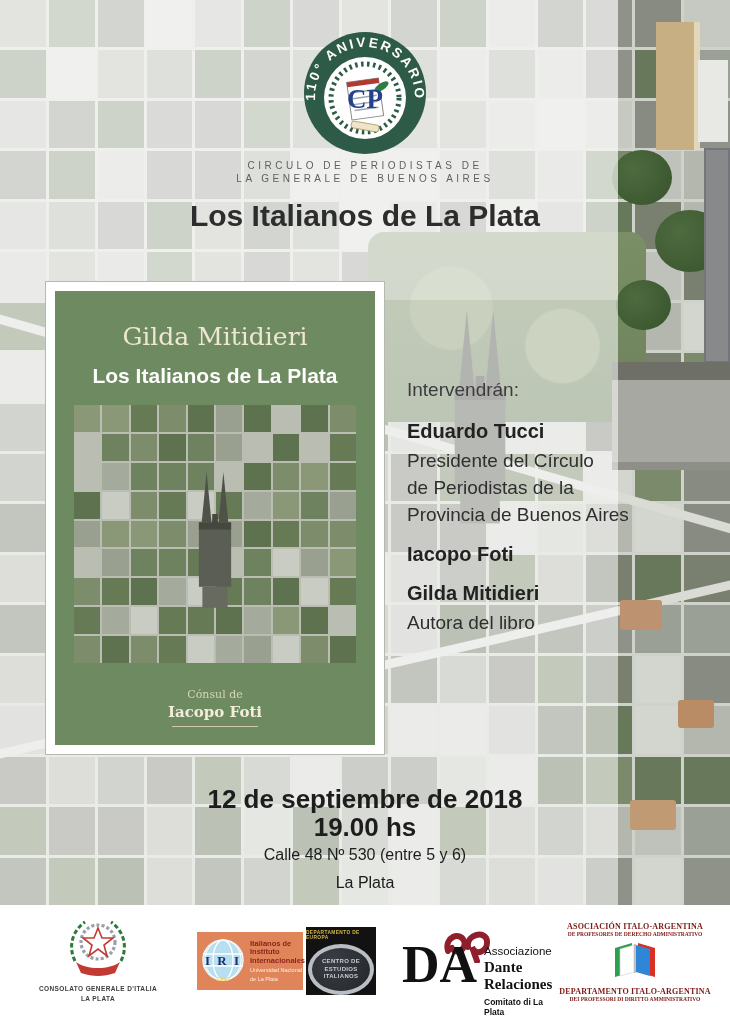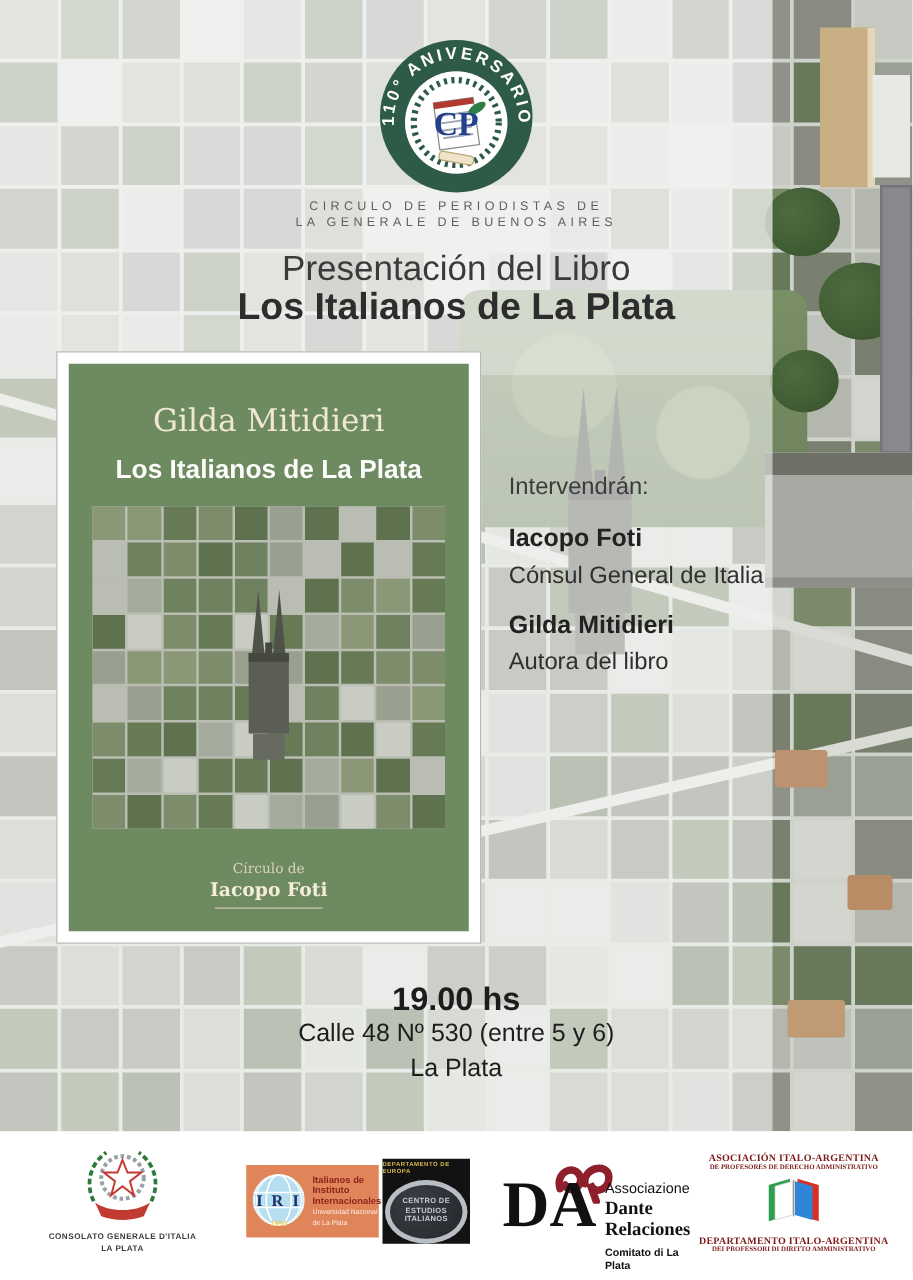--- a/index.html
+++ b/index.html
@@ -58,21 +58,21 @@
   
   .speakers{position:absolute;left:407px;top:379px;width:275px;color:#2f2f2f;}
   .speakers-heading{font-size:19px;margin-bottom:17px;color:#3c3c3c;}
   .speaker{margin-bottom:13px;}
   .speaker-name{font-size:20px;font-weight:bold;color:#222;line-height:26px;margin-bottom:3px;}
   .speaker-role{font-size:19px;line-height:27px;}
 
   
   .event{position:absolute;left:0;top:785px;width:730px;text-align:center;color:#1d1d1d;line-height:28px;}
   .ev-strong{font-size:26px;font-weight:bold;}
-  .ev-normal{font-size:20px;}
+  .ev-normal{font-size:16px;}
 
   
   .footer{position:absolute;left:0;top:905px;width:730px;height:119px;background:#ffffff;}
   .consulate{position:absolute;left:36px;top:10px;width:124px;text-align:center;}
   .consulate-text{font-size:6.5px;font-weight:bold;color:#3c3c3c;line-height:8px;letter-spacing:.4px;margin-top:2px;}
   .iri{position:absolute;left:197px;top:27px;width:106px;height:58px;background:#e0855a;
        display:flex;align-items:center;box-sizing:border-box;padding:3px;}
   .iri-globe{position:relative;width:46px;height:46px;flex:0 0 auto;}
   .iri-text{margin-left:4px;}
   .iri-name{font-size:7.5px;font-weight:bold;color:#8c241c;line-height:8.5px;}
@@ -430,21 +430,20 @@
         <rect x="48" y="92" width="28" height="7" rx="3" fill="#efe3c8" stroke="#b9a878" stroke-width="1"></rect>
       </g>
     </svg>
 
     <div class="org-name">
       <div>CIRCULO DE PERIODISTAS DE</div>
       <div>LA GENERALE DE BUENOS AIRES</div>
     </div>
 
     <div class="titles">
-      <div class="title1">Presentación del Libro</div>
       <div class="title2">Los Italianos de La Plata</div>
     </div>
 
     <div class="book">
       <div class="cover">
         <div class="cover-author">Gilda Mitidieri</div>
         <div class="cover-title">Los Italianos de La Plata</div>
         <div class="cover-photo">
           <div class="bg-grid" id="cover-grid" style="grid-template-columns: repeat(10, 1fr); grid-template-rows: repeat(9, 1fr);">
               <div style="background: rgb(138, 152, 120);"></div>
@@ -541,43 +540,49 @@
           <svg class="cathedral-svg" style="left:106px;top:62px" width="70" height="150" viewBox="0 0 100 200">
             <path d="M38 0 L45 72 L31 72 Z" fill="#4e5249"></path>
             <path d="M62 0 L69 72 L55 72 Z" fill="#4e5249"></path>
             <rect x="27" y="72" width="46" height="92" fill="#5a5e55"></rect>
             <rect x="27" y="72" width="46" height="10" fill="#45483f"></rect>
             <rect x="32" y="164" width="36" height="30" fill="#666a5f"></rect>
             <rect x="46" y="60" width="8" height="14" fill="#45483f"></rect>
           </svg>
         </div>
         <div class="prologue">
-          <div class="prologue-label">Círculo de</div>
+          <div class="prologue-label">Cónsul de</div>
           <div class="prologue-author">Iacopo Foti</div>
           <div class="prologue-rule"></div>
         </div>
       </div>
     </div>
 
     <div class="speakers">
       <div class="speakers-heading">Intervendrán:</div>
 
+      <div class="speaker">
+        <div class="speaker-name">Eduardo Tucci</div>
+        <div class="speaker-role">Presidente del Círculo</div>
+        <div class="speaker-role">de Periodistas de la</div>
+        <div class="speaker-role">Provincia de Buenos Aires</div>
+      </div>
 
       <div class="speaker">
         <div class="speaker-name">Iacopo Foti</div>
-        <div class="speaker-role">Cónsul General de Italia</div>
       </div>
 
       <div class="speaker">
         <div class="speaker-name">Gilda Mitidieri</div>
         <div class="speaker-role">Autora del libro</div>
       </div>
     </div>
 
     <div class="event">
+      <div class="ev-strong">12 de septiembre de 2018</div>
       <div class="ev-strong">19.00 hs</div>
       <div class="ev-normal">Calle 48 Nº 530 (entre 5 y 6)</div>
       <div class="ev-normal">La Plata</div>
     </div>
 
     <div class="footer">
 
       <div class="consulate">
         <svg width="74" height="64" viewBox="0 0 74 64">
           <circle cx="37" cy="27" r="17" fill="none" stroke="#9aa0a8" stroke-width="3.2" stroke-dasharray="3 2.2"></circle>

